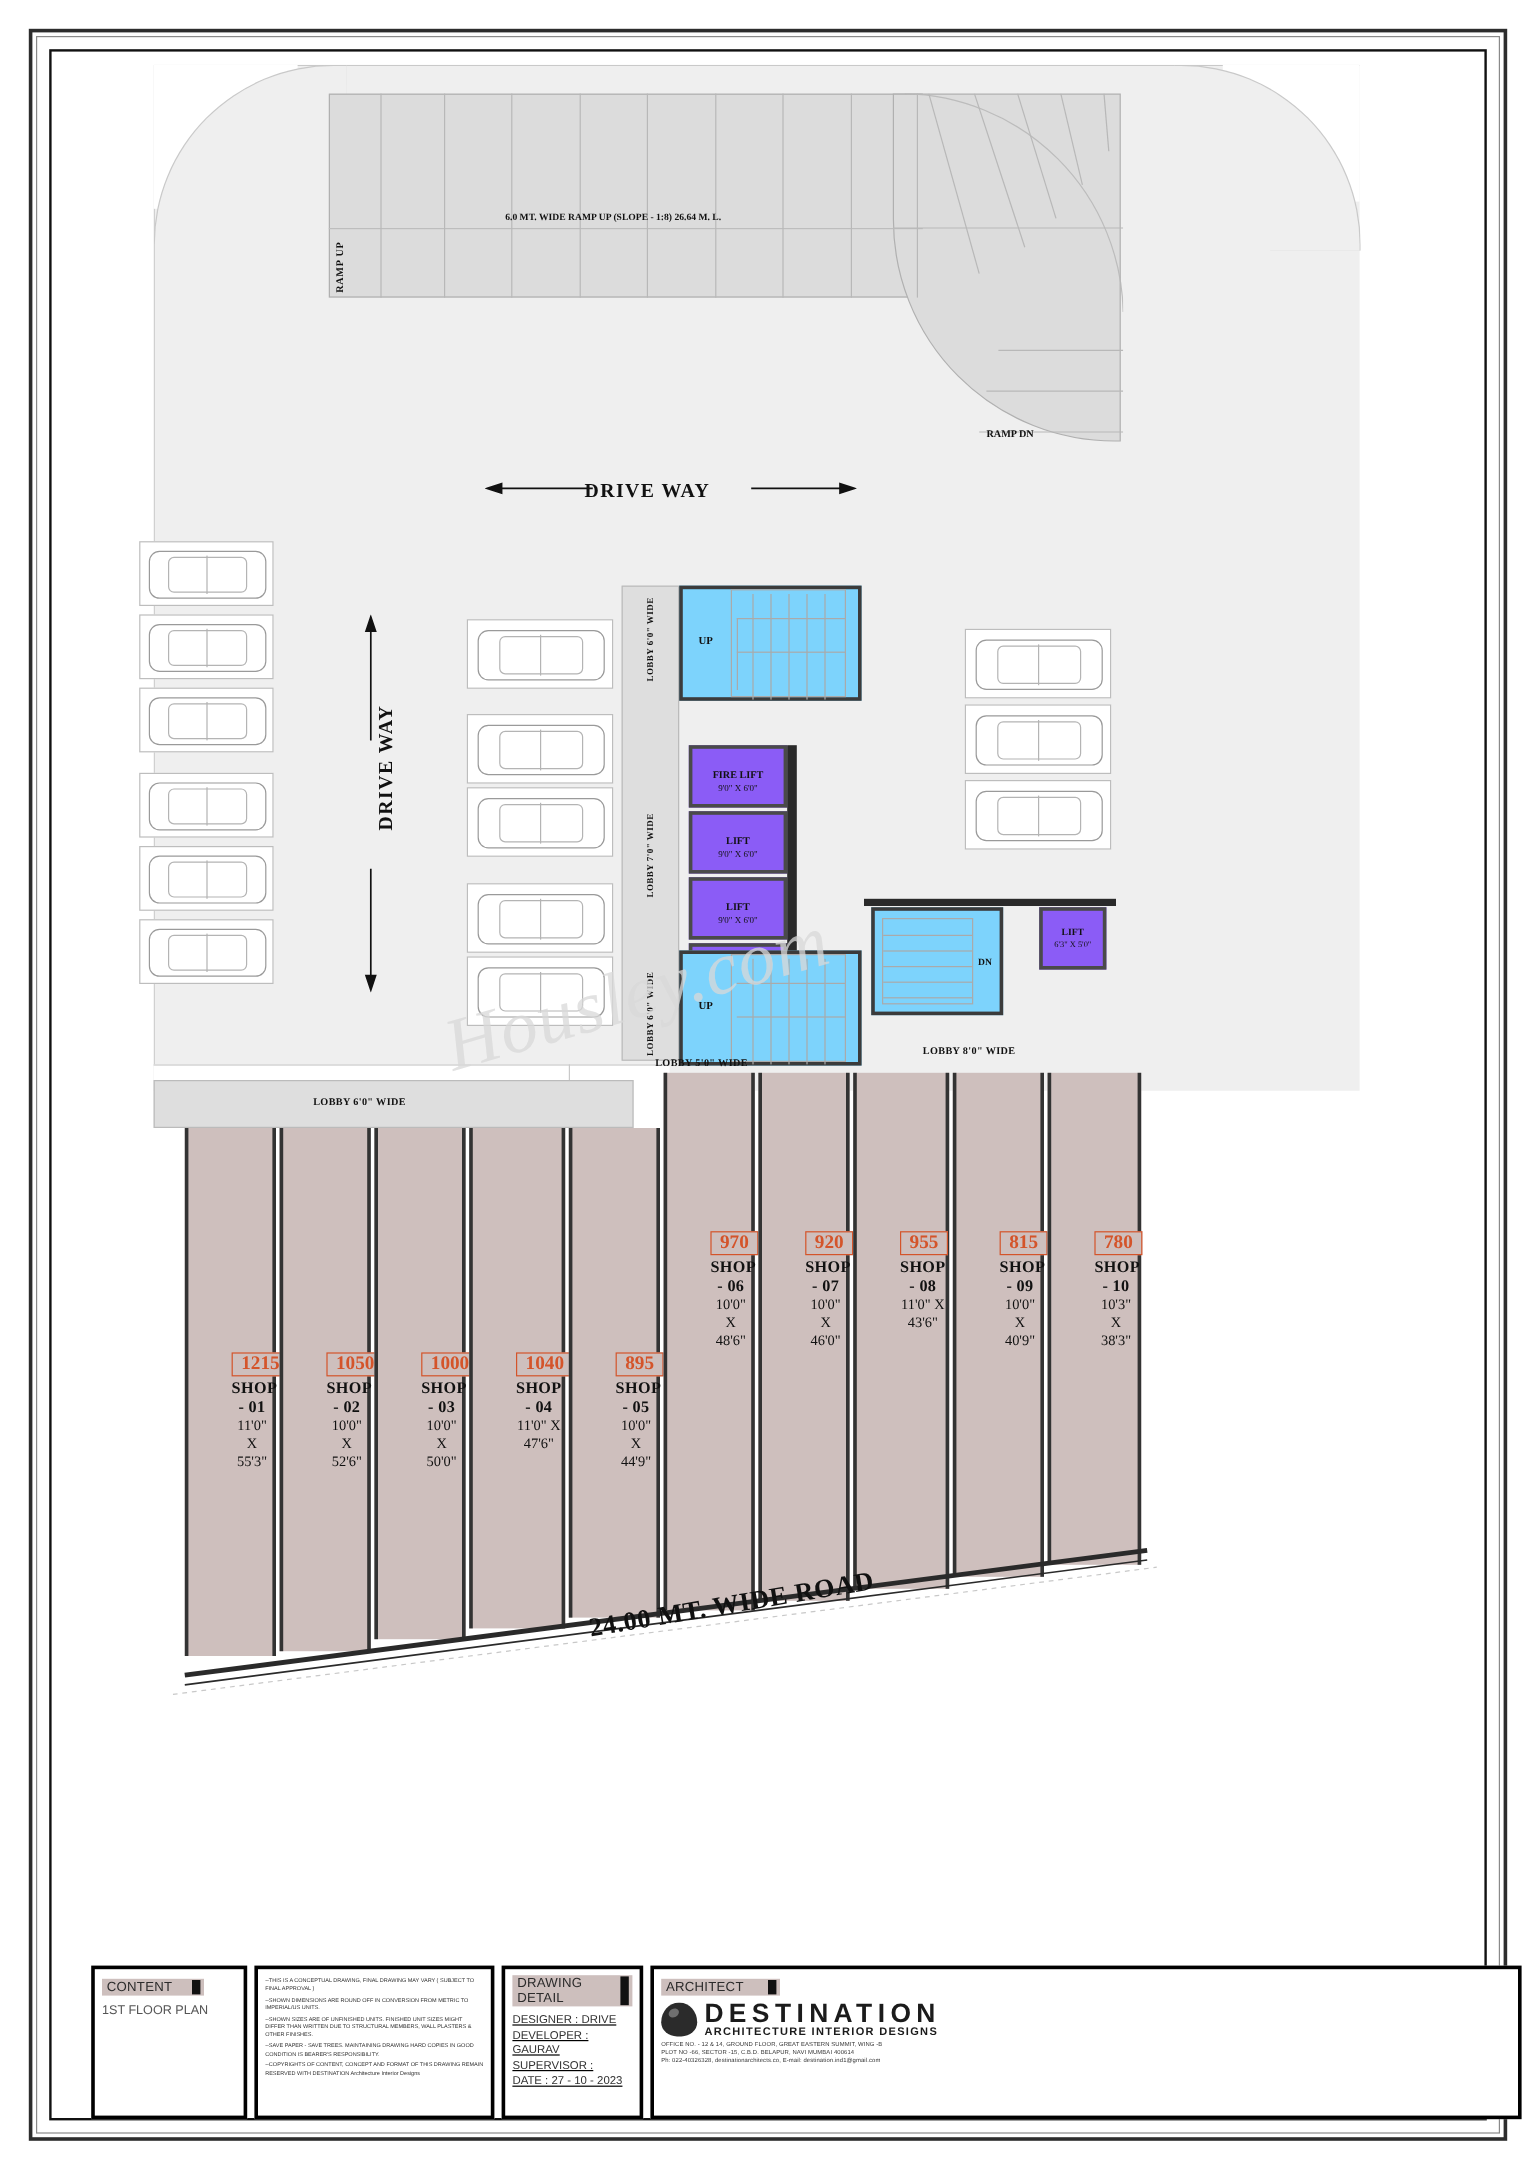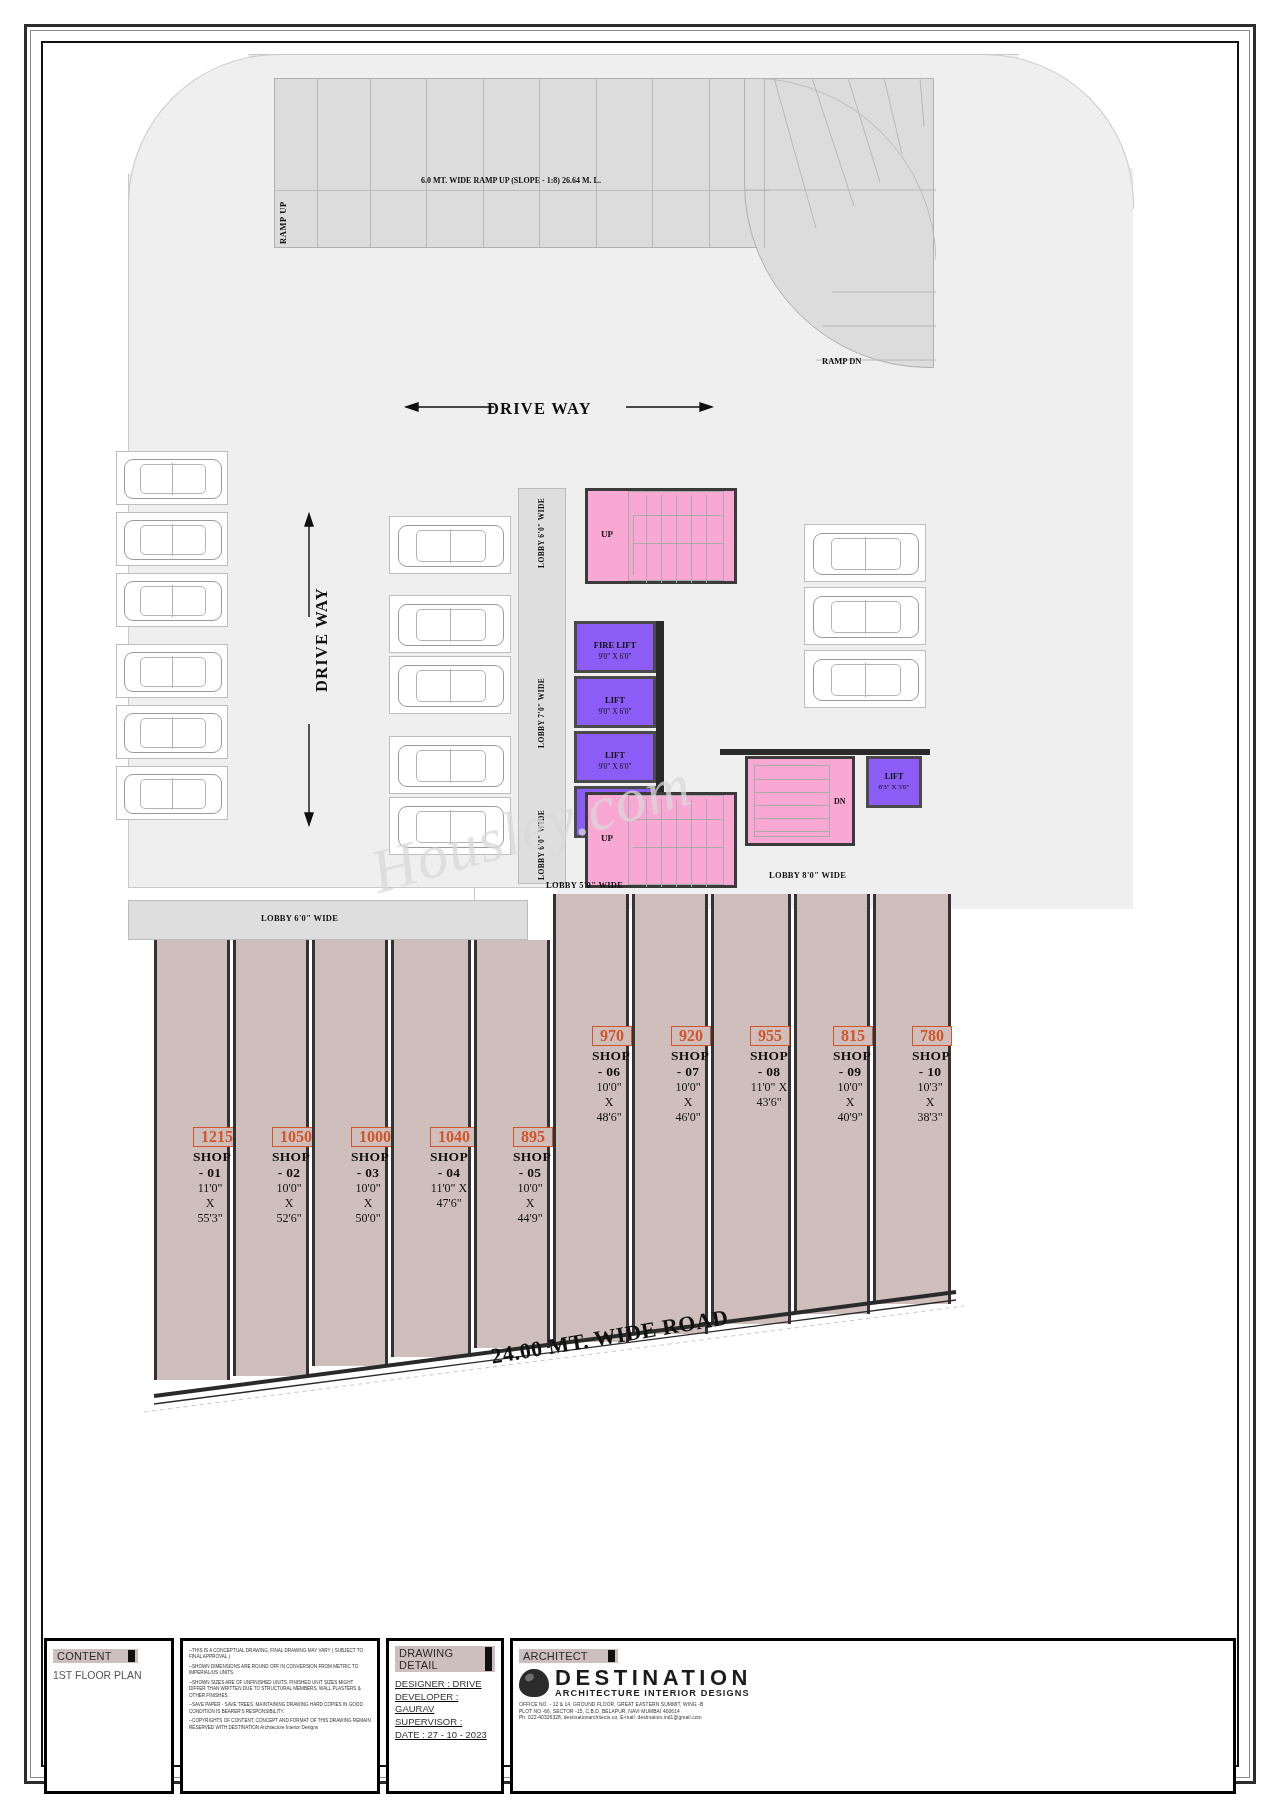--- a/index.html
+++ b/index.html
@@ -31,38 +31,38 @@
   .car:before{content:"";position:absolute;left:16%;top:10%;width:68%;height:80%;border:1px solid #b4b4b4;border-radius:5px;box-sizing:border-box;}
   .car:after{content:"";position:absolute;left:49%;top:8%;width:1px;height:84%;background:#b4b4b4;}
 
   
   .room{position:absolute;background:#8b5cf6;border:3px solid #4a4a4a;box-sizing:border-box;}
   .room .rt{position:absolute;left:0;right:0;text-align:center;font-size:8.5px;font-weight:bold;color:#111;}
   .room .rd{position:absolute;left:0;right:0;text-align:center;font-size:7.5px;color:#111;}
 
   .lobby{position:absolute;background:#dedede;border:1px solid #bbb;box-sizing:border-box;}
 
-  .stair{position:absolute;background:#f9a8d4;border:3px solid #3b3b3b;box-sizing:border-box;margin-left:19px;}
+  .stair{position:absolute;background:#7dd3fc;border:3px solid #3b3b3b;box-sizing:border-box;}
 
   
   .shop{position:absolute;background:#cebfbd;border-left:3px solid #333;border-right:3px solid #333;box-sizing:border-box;}
   .shop-txt{position:absolute;left:0;right:0;text-align:center;margin-left:36px;}
   .area-box{display:inline-block;border:1.6px solid #d4542a;color:#d4542a;font-weight:bold;
     font-size:16px;padding:0px 7px 1px 7px;line-height:17px;background:#cebfbd;}
   .shop-name{font-weight:bold;font-size:13.5px;color:#111;margin-top:2px;letter-spacing:.3px;}
   .shop-dim{font-size:12px;color:#111;margin-top:0px;}
 
   .roadlabel{position:absolute;font-weight:bold;font-size:22px;color:#111;
     transform:rotate(-9.5deg);transform-origin:left top;letter-spacing:.5px;}
 
   .hairline{position:absolute;background:#bdbdbd;height:1px;}
   .darkline{position:absolute;background:#2a2a2a;}
 
   
-  #titleblock{position:absolute;left:44px;top:1638px;height:156px;width:1192px;display:flex;gap:6px;}
+  #titleblock{position:absolute;left:44px;top:1638px;height:128px;width:1192px;display:flex;gap:6px;padding-left:32px;}
   .tb{border:3px solid #000;background:#fff;box-sizing:border-box;position:relative;padding:5px 6px;}
   .tb-h{background:#cdbfbd;display:inline-block;font-family:"Liberation Sans",sans-serif;
     font-size:11px;color:#2b2b2b;padding:1px 26px 1px 4px;position:relative;letter-spacing:.2px;}
   .tb-h:after{content:"";position:absolute;right:3px;top:1px;bottom:1px;width:7px;background:#111;}
   .tb-body{font-family:"Liberation Sans",sans-serif;font-size:10.5px;color:#555;margin-top:5px;line-height:13px;}
   .tb-body.lg{font-size:14px;color:#555;line-height:18px;}
   .tb-body.sm{font-size:9.5px;color:#333;line-height:12px;}
 
   .note-list{font-family:"Liberation Sans",sans-serif;font-size:4.6px;color:#333;line-height:6.4px;}
   .note-list div{margin-bottom:3.2px;}

